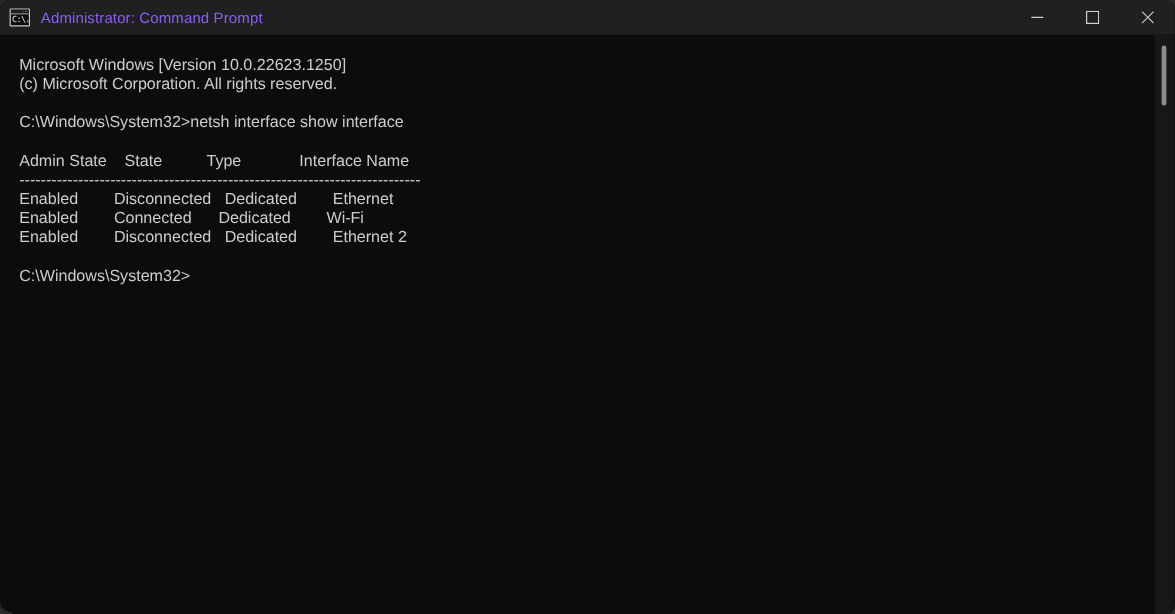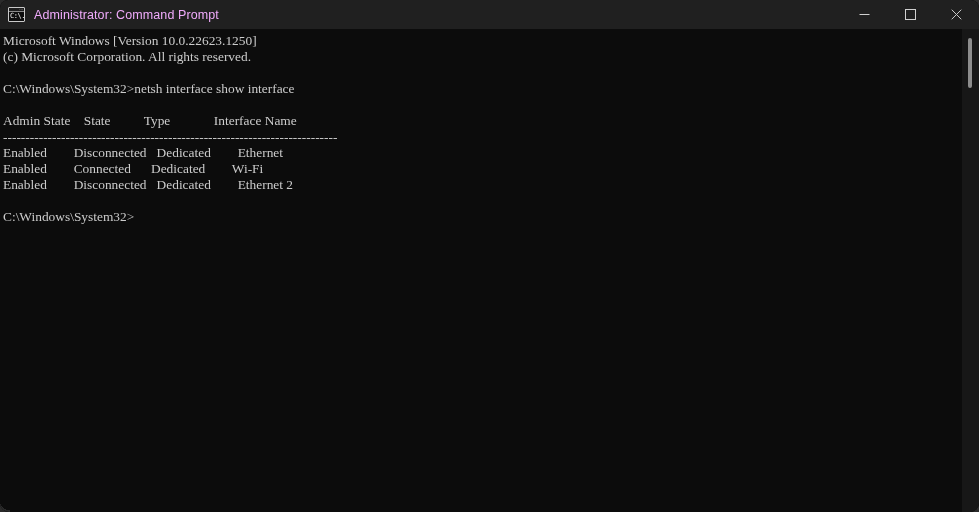--- a/index.html
+++ b/index.html
@@ -114,23 +114,23 @@
     height: 483px;
     background: #0c0c0c;
     box-sizing: border-box;
     overflow: hidden;
   }
 
   #console-text {
     position: absolute;
     left: 1px;
     top: 2px;
-    margin: 2px;
+    margin: 15px;
     padding: 0;
-    font-family: Liberation Serif, serif;
+    font-family: Liberation Sans, sans-serif;
     font-size: 13.4px;
     line-height: 16px;
     color: #cccccc;
     white-space: pre;
     letter-spacing: 0px;
   }
   #console-text .line {
     display: block;
     height: 16px;
   }
@@ -170,21 +170,21 @@
 
 <div id="window" style="background: rgb(12, 12, 12);">
 
   <div id="titlebar" style="background: rgb(32, 32, 32);">
     <div class="app-icon">
       <div class="titlestrip">
         <span class="dots">···</span>
       </div>
       <div class="prompttext">C:\.</div>
     </div>
-    <span id="title-text" style="color: #f0abfc;">Administrator: Command Prompt</span>
+    <span id="title-text" style="color: #8b5cf6;">Administrator: Command Prompt</span>
 
     <div id="window-controls">
       <div class="winbtn minimize-btn">
         <svg width="11" height="11" viewBox="0 0 11 11" aria-hidden="true">
           <line x1="0.5" y1="5.5" x2="10.5" y2="5.5" stroke="#d0d0d0" stroke-width="1"></line>
         </svg>
       </div>
       <div class="winbtn maximize-btn">
         <svg width="11" height="11" viewBox="0 0 11 11" aria-hidden="true">
           <rect x="0.5" y="0.5" width="10" height="10" fill="none" stroke="#d0d0d0" stroke-width="1"></rect>

